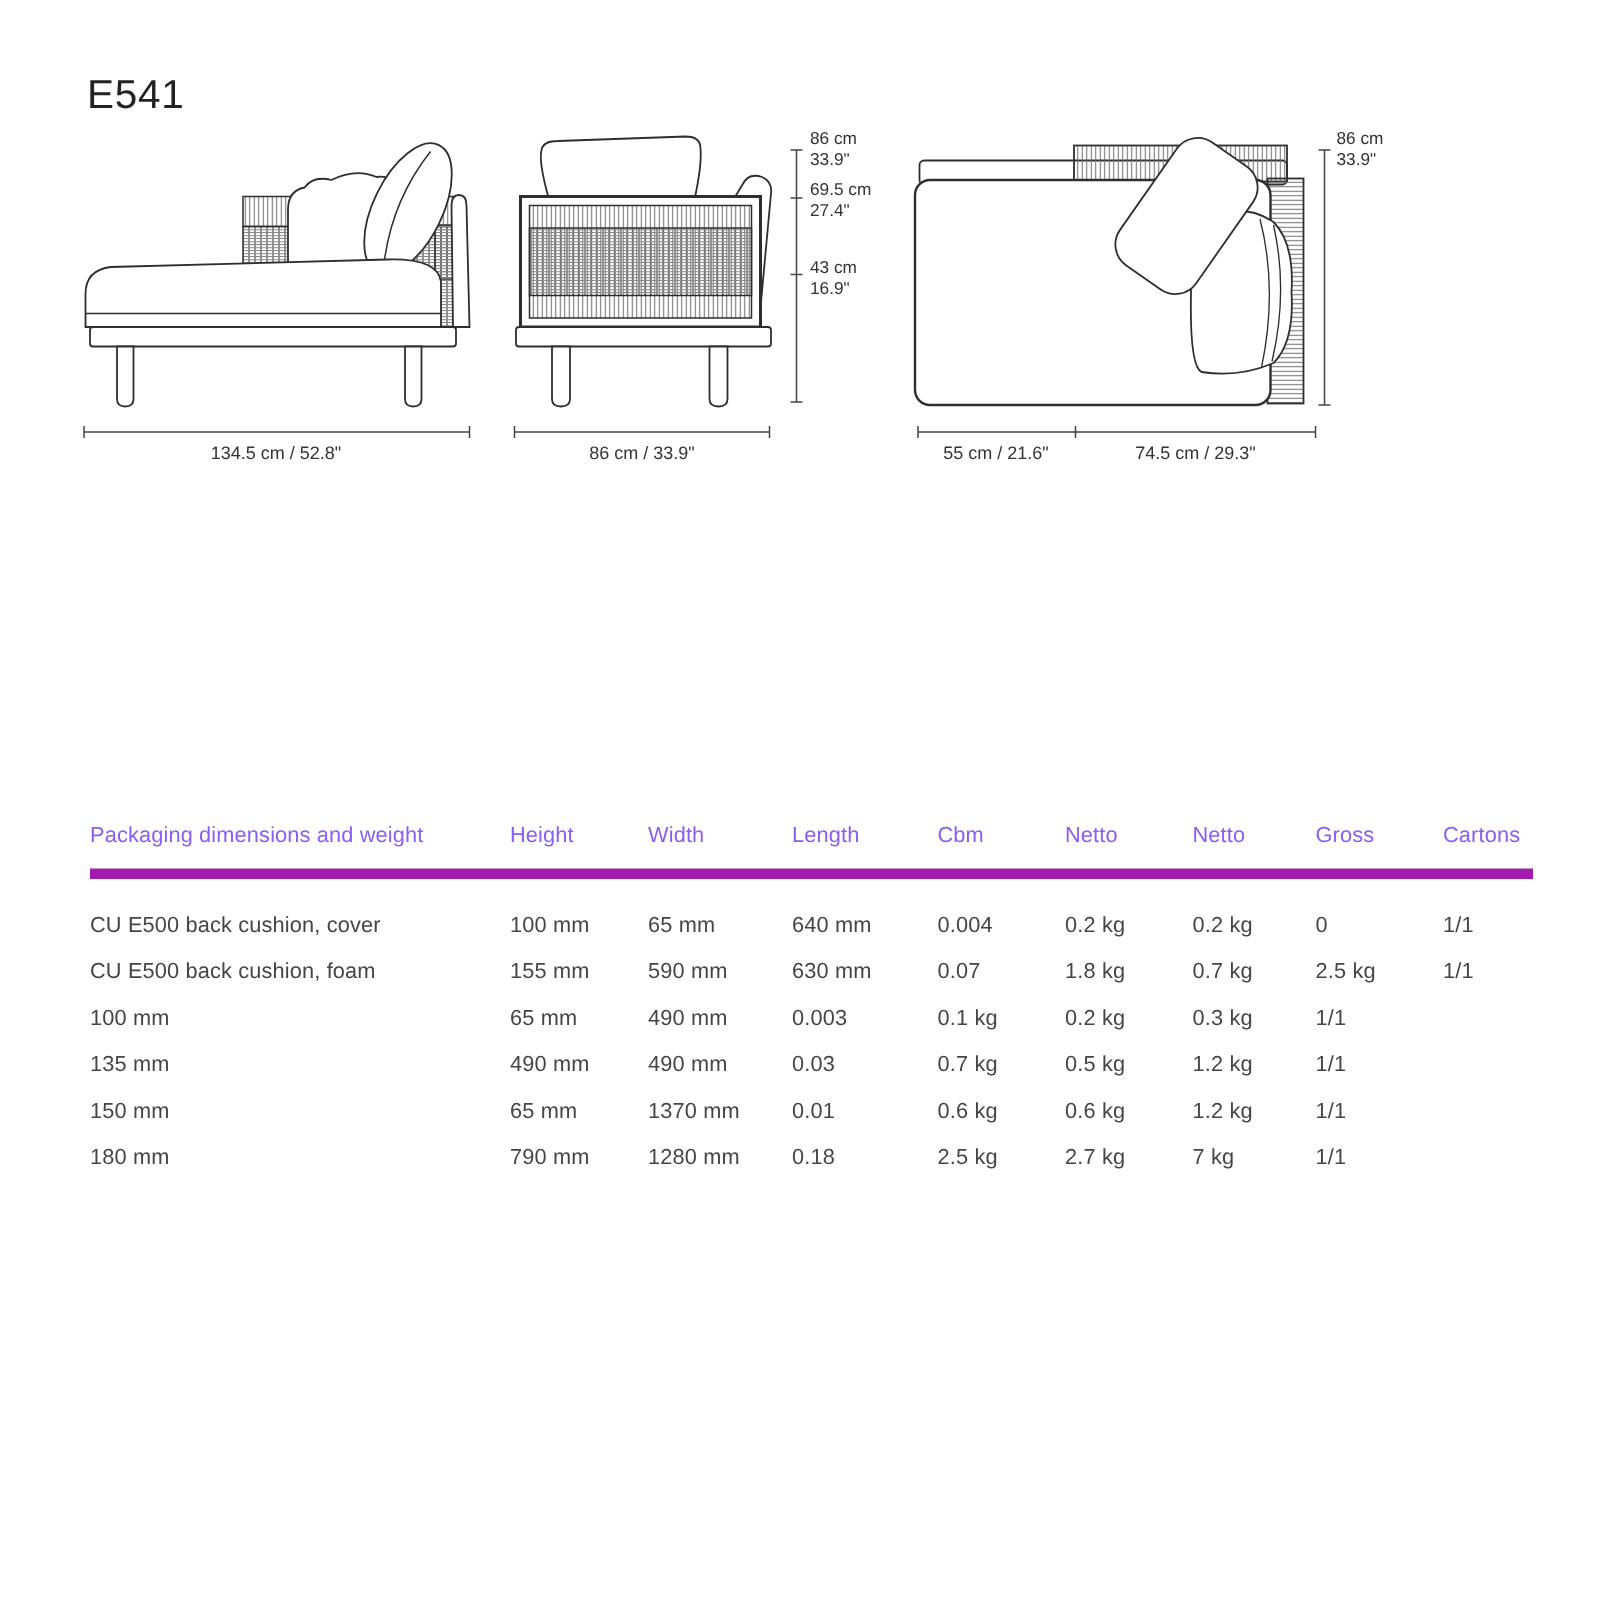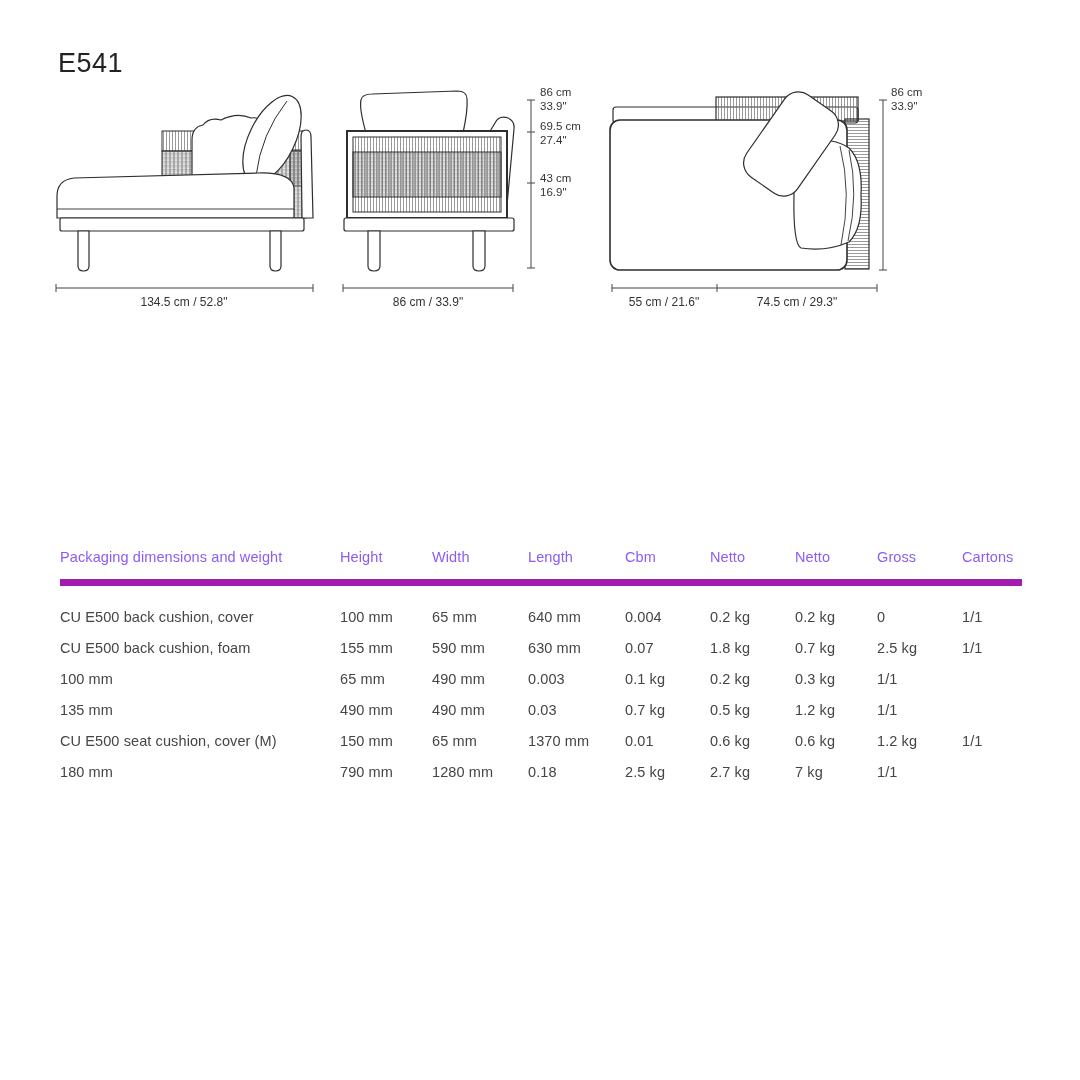--- a/index.html
+++ b/index.html
@@ -197,21 +197,20 @@
         <div class="cell">135 mm</div>
         <div class="cell">490 mm</div>
         <div class="cell">490 mm</div>
         <div class="cell">0.03</div>
         <div class="cell">0.7 kg</div>
         <div class="cell">0.5 kg</div>
         <div class="cell">1.2 kg</div>
         <div class="cell">1/1</div>
       </div>
       <div class="trow">
-        <div class="cell">CU E500 seat cushion, cover (M)</div>
         <div class="cell">150 mm</div>
         <div class="cell">65 mm</div>
         <div class="cell">1370 mm</div>
         <div class="cell">0.01</div>
         <div class="cell">0.6 kg</div>
         <div class="cell">0.6 kg</div>
         <div class="cell">1.2 kg</div>
         <div class="cell">1/1</div>
       </div>
       <div class="trow">

